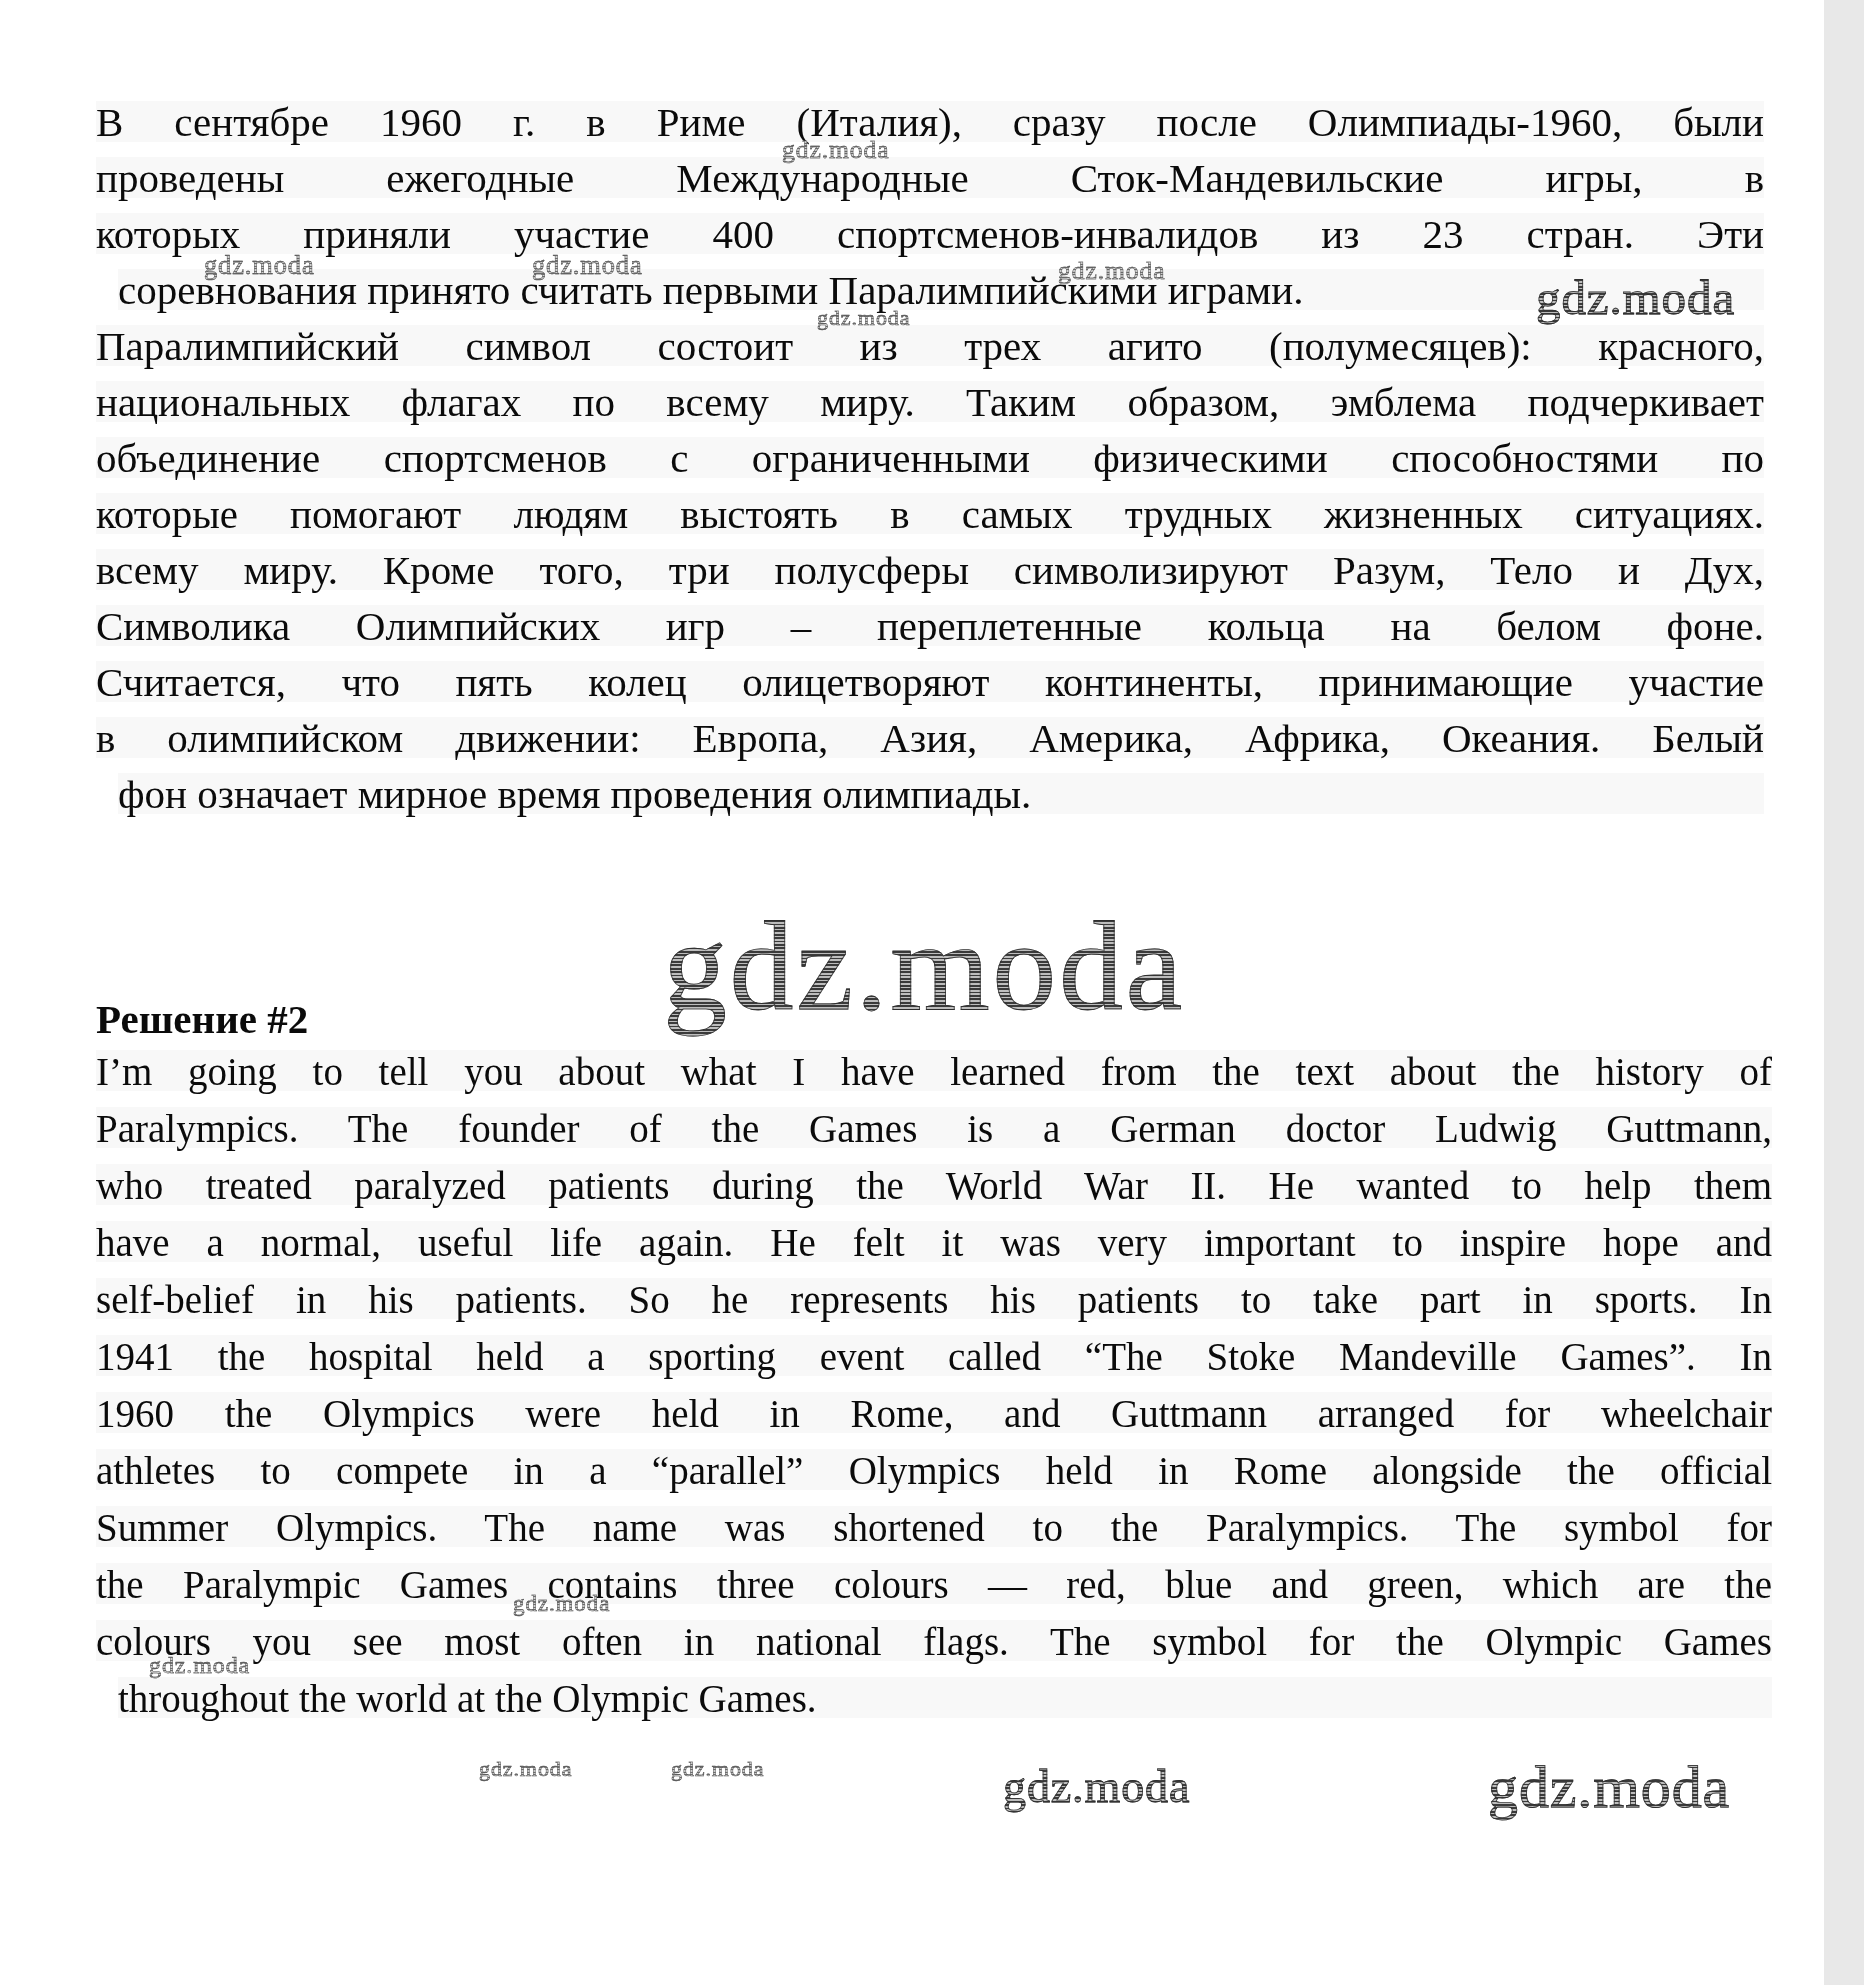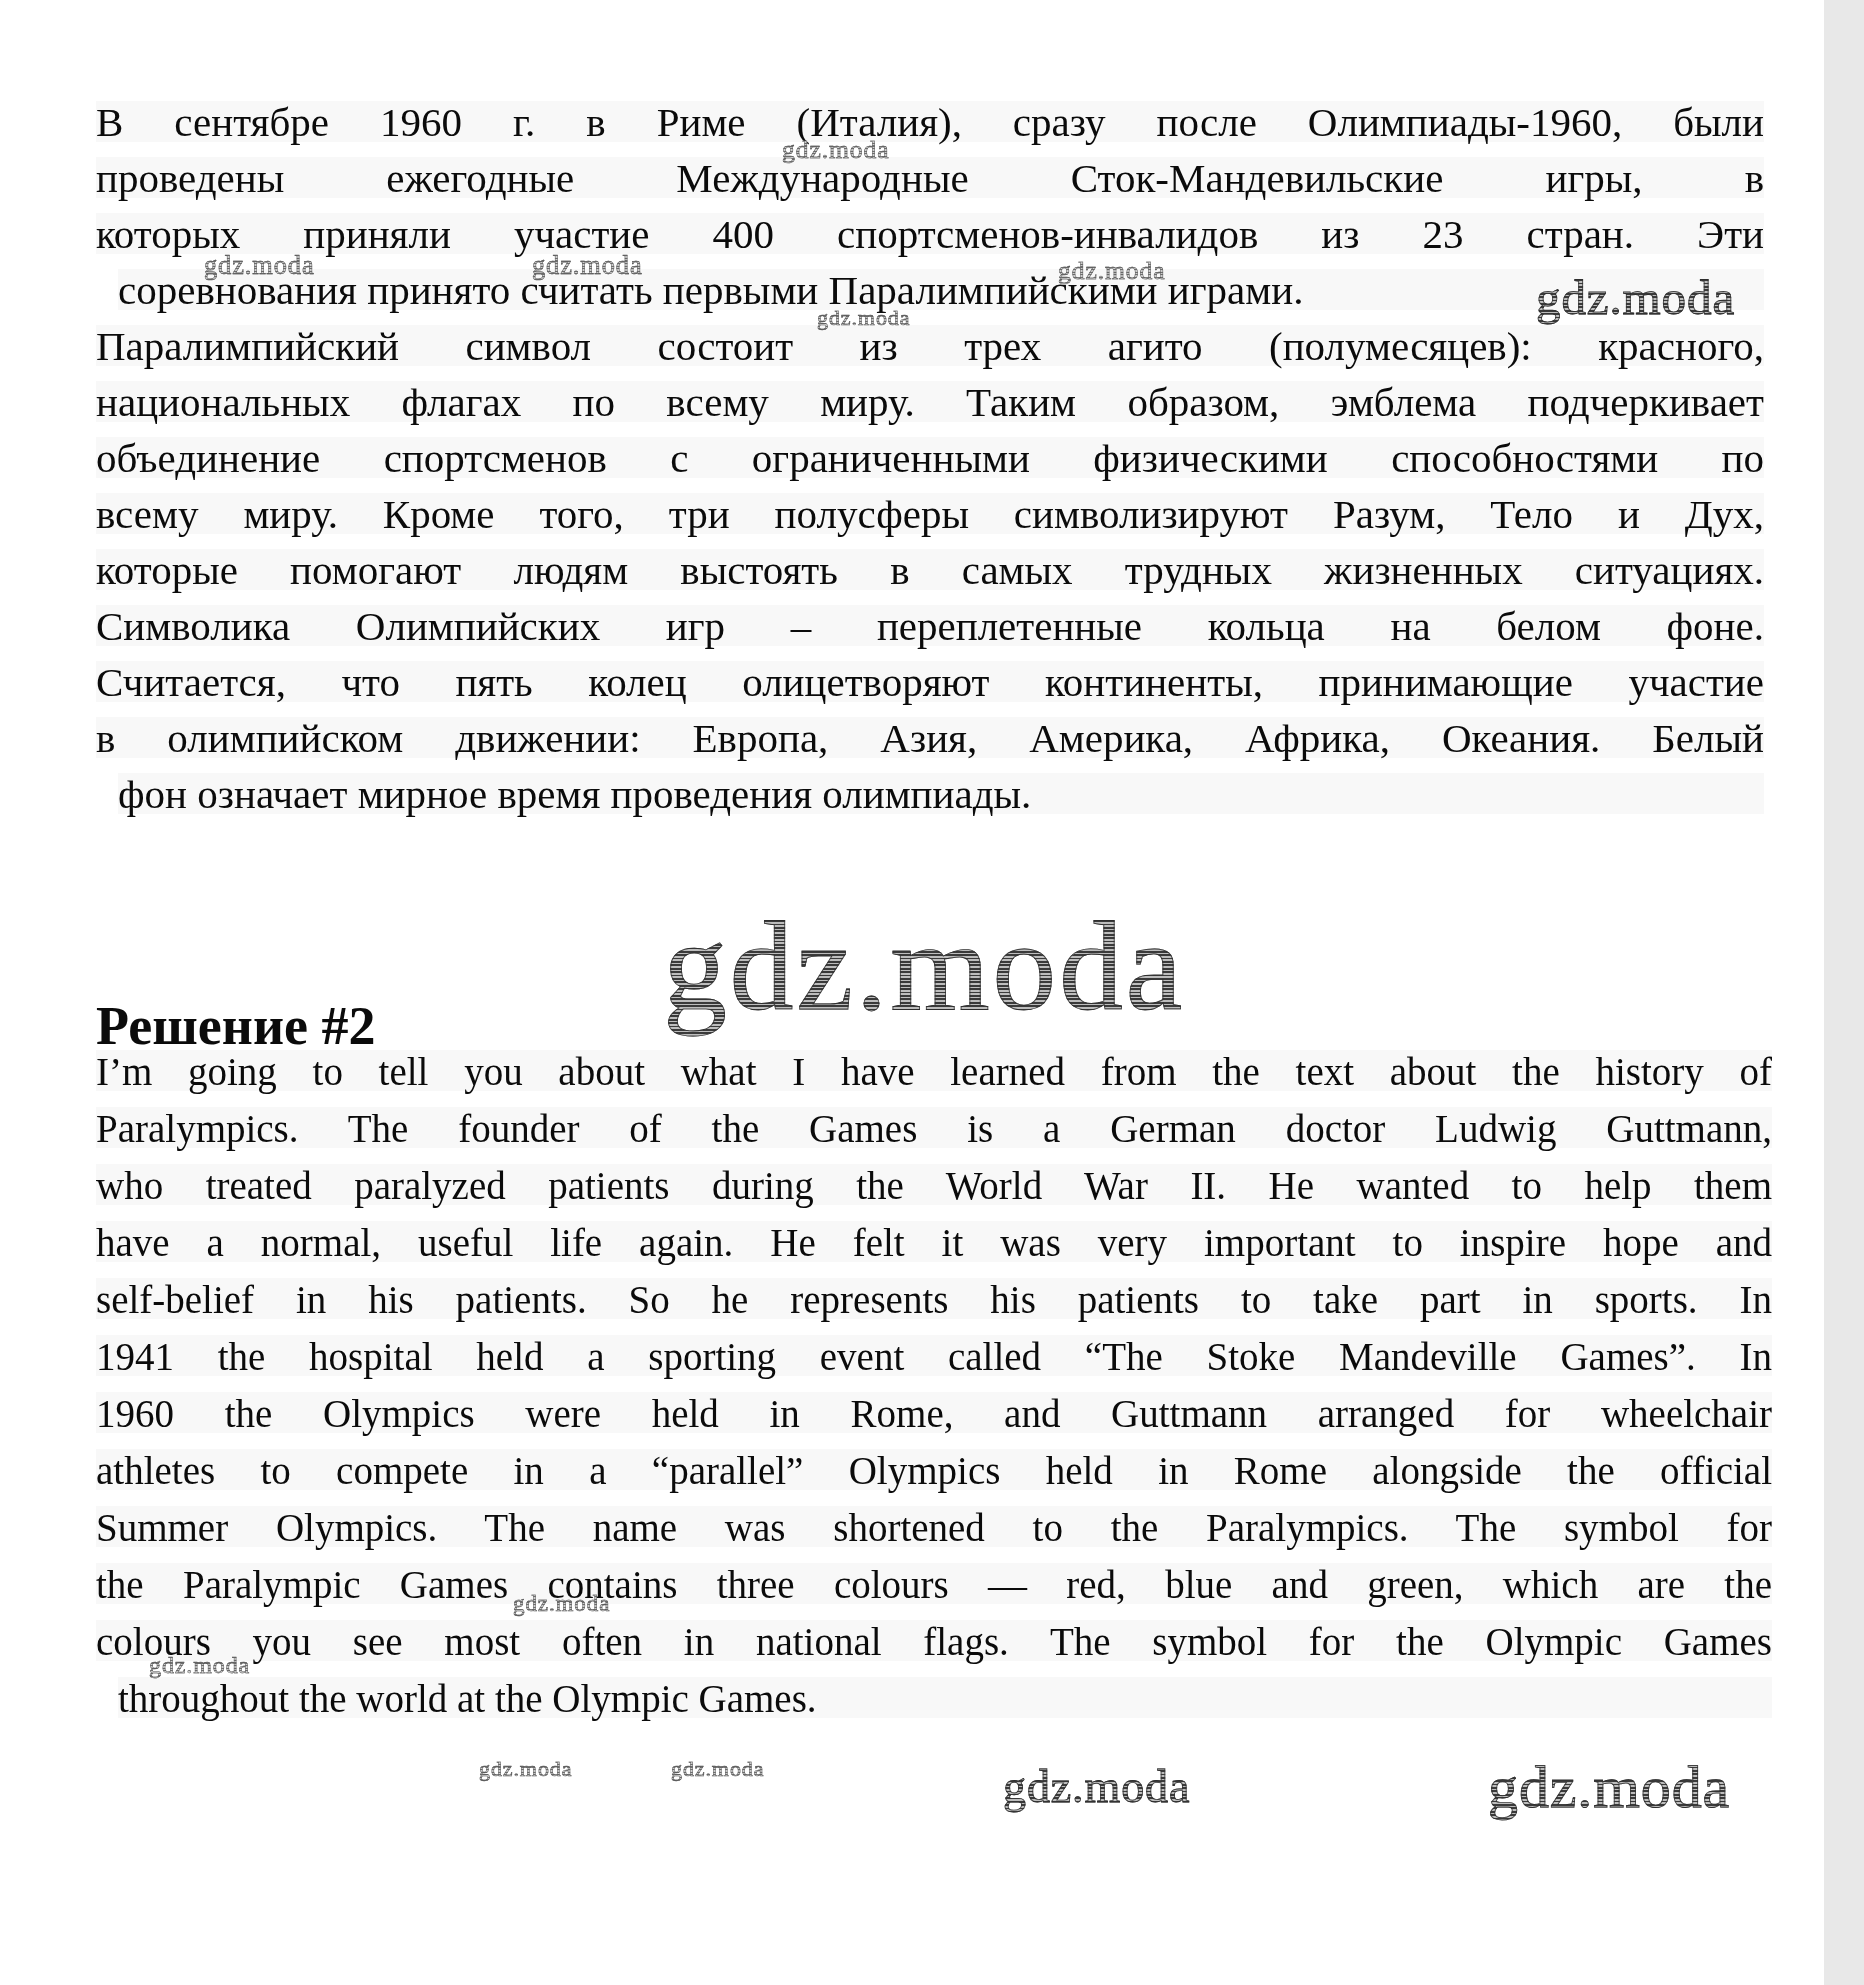--- a/index.html
+++ b/index.html
@@ -19,21 +19,21 @@
     line-height:56px;height:56px;
     text-align:justify;text-align-last:justify;
     white-space:normal;
     background:linear-gradient(180deg,transparent 0 6.8px,rgba(0,0,0,0.028) 6.8px 48px,transparent 48px 100%);
   }
   .en-para .tline{line-height:57px;height:57px;}
   .tline.last{text-align-last:left;margin-left:22px;}
   
   .heading{
     position:absolute;left:96px;top:995px;
-    font-size:54px;font-weight:bold;
+    font-size:41px;font-weight:bold;
     font-family:"Liberation Serif","DejaVu Serif",serif;
     color:#0b0b0b;white-space:nowrap;
   }
   
   .wm{
     position:absolute;
     font-family:"Liberation Serif","DejaVu Serif",serif;
     font-weight:normal;
     white-space:nowrap;
     letter-spacing:0.9px;
@@ -59,22 +59,22 @@
 <div class="page">
 
   <div class="para ru-para">
     <div class="tline">В сентябре 1960 г. в Риме (Италия), сразу после Олимпиады-1960, были</div>
     <div class="tline">проведены ежегодные Международные Сток-Мандевильские игры, в</div>
     <div class="tline">которых приняли участие 400 спортсменов-инвалидов из 23 стран. Эти</div>
     <div class="tline last">соревнования принято считать первыми Паралимпийскими играми.</div>
     <div class="tline">Паралимпийский символ состоит из трех агито (полумесяцев): красного,</div>
     <div class="tline">национальных флагах по всему миру. Таким образом, эмблема подчеркивает</div>
     <div class="tline">объединение спортсменов с ограниченными физическими способностями по</div>
+    <div class="tline">которые помогают людям выстоять в самых трудных жизненных ситуациях.</div>
     <div class="tline">всему миру. Кроме того, три полусферы символизируют Разум, Тело и Дух,</div>
-    <div class="tline">которые помогают людям выстоять в самых трудных жизненных ситуациях.</div>
     <div class="tline">Символика Олимпийских игр – переплетенные кольца на белом фоне.</div>
     <div class="tline">Считается, что пять колец олицетворяют континенты, принимающие участие</div>
     <div class="tline">в олимпийском движении: Европа, Азия, Америка, Африка, Океания. Белый</div>
     <div class="tline last">фон означает мирное время проведения олимпиады.</div>
   </div>
 
   <div class="heading">Решение #2</div>
 
   <div class="para en-para">
     <div class="tline">I’m going to tell you about what I have learned from the text about the history of</div>

